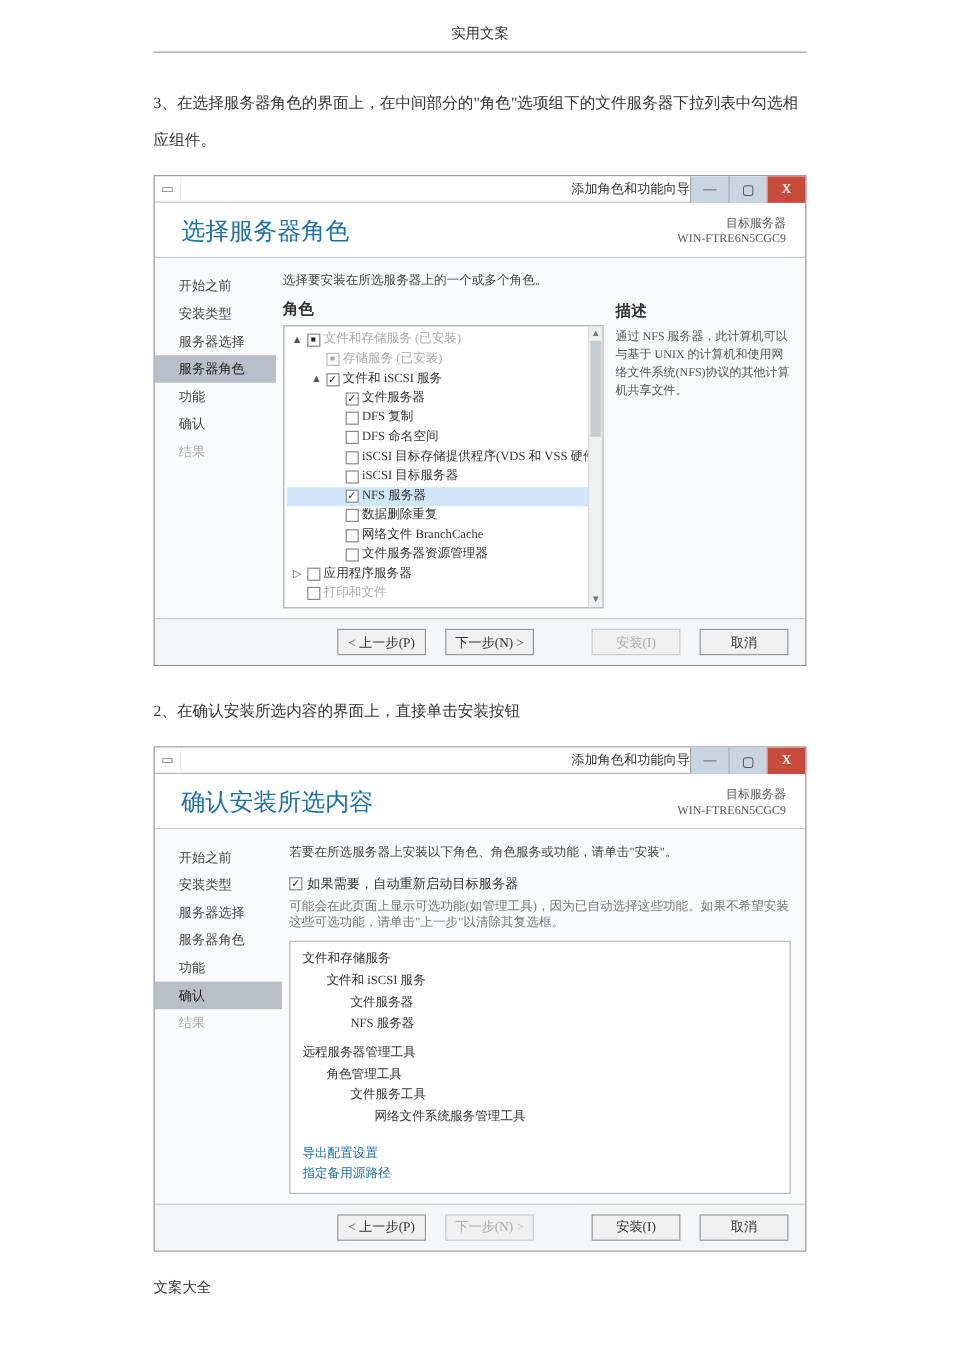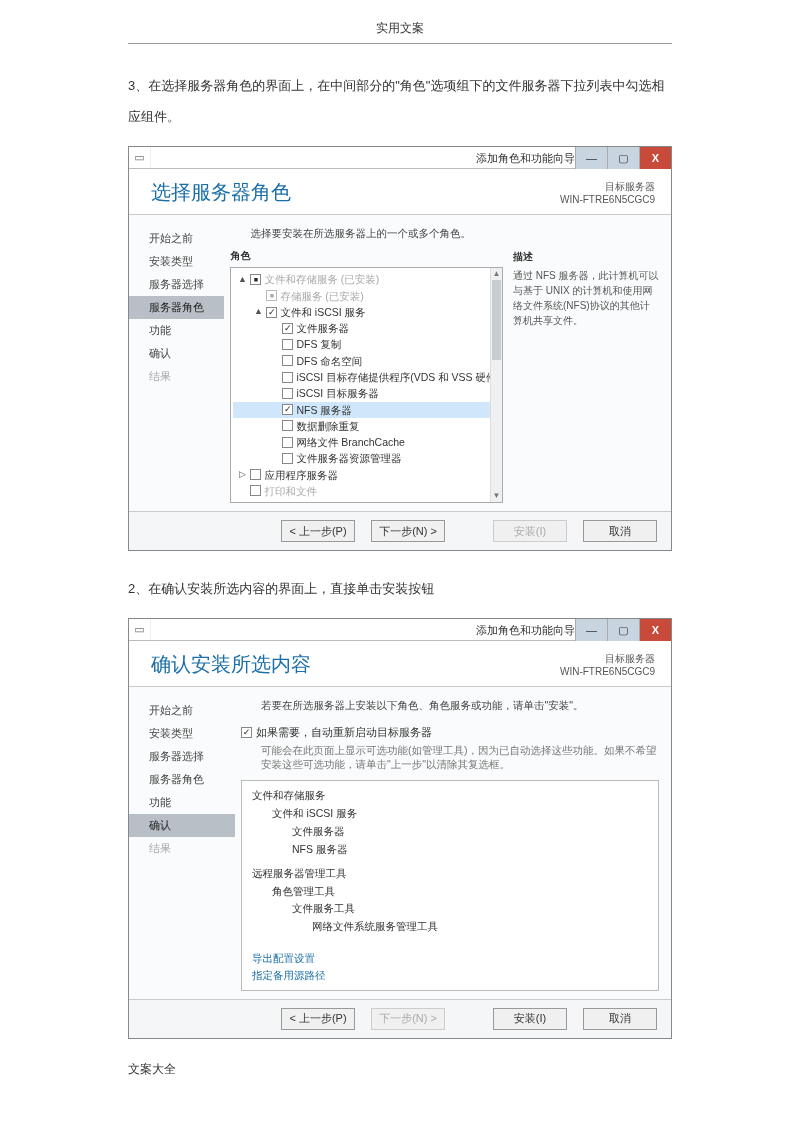--- a/index.html
+++ b/index.html
@@ -8,20 +8,21 @@
     font-family: "Microsoft YaHei", SimSun, Arial, sans-serif;
     background: #fff;
     color: #333;
     font-size: 13px;
   }
   .page {
     width: 724px;
     margin: 0 auto;
     padding: 20px 90px 30px 90px;
     position: relative;
+    font-family: Liberation Serif, serif;
   }
   .doc-header {
     text-align: center;
     font-size: 12px;
     padding-bottom: 6px;
     border-bottom: 1px solid #999;
     margin-bottom: 26px;
   }
   .body-text {
     font-size: 13px;
@@ -106,26 +107,26 @@
   }
   .nav-item.disabled { color: #aaa; }
 
   .wiz-main {
     flex: 1;
     padding: 12px 12px 8px 6px;
     font-size: 11px;
     display: flex;
     flex-direction: column;
   }
-  .wiz-instruction { color: #444; margin-bottom: 8px; font-size: 10.5px; margin-left: 20px; }
+  .wiz-instruction { color: #444; margin-bottom: 8px; font-size: 10.5px; }
 
   .roles-row { display: flex; gap: 10px; flex: 1; }
   .roles-left { flex: 1; display: flex; flex-direction: column; }
   .roles-right { width: 146px; font-size: 10px; color: #555; line-height: 1.5; }
-  .col-header { font-weight: bold; font-size: 10px; color: #333; margin-bottom: 4px; }
+  .col-header { font-weight: bold; font-size: 13px; color: #333; margin-bottom: 4px; }
 
   .treebox {
     border: 1px solid #aaa;
     background: #fff;
     flex: 1;
     overflow: hidden;
     position: relative;
     padding: 3px 2px;
     font-size: 10.5px;
     color: #333;

